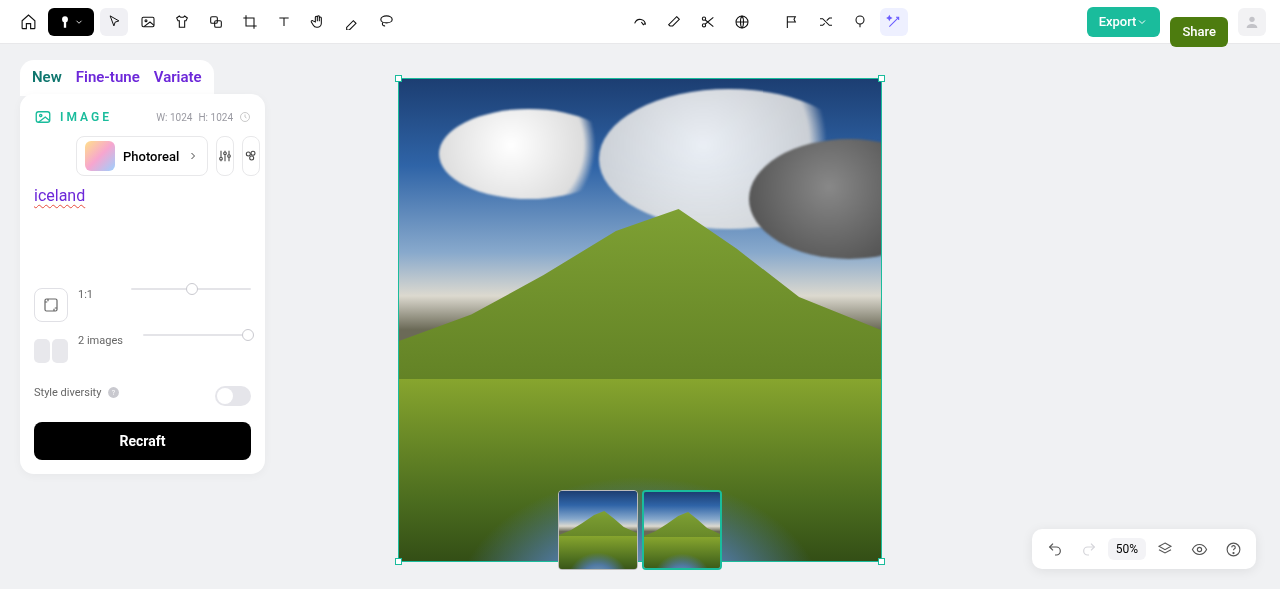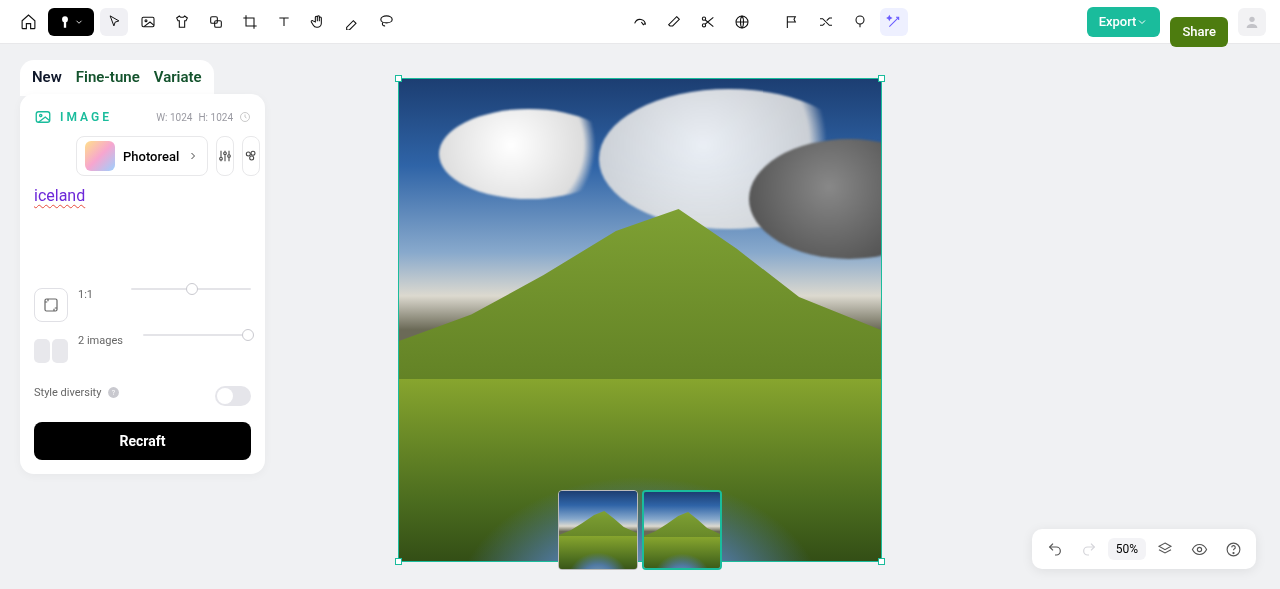--- a/index.html
+++ b/index.html
@@ -15,22 +15,22 @@
 .tb-right { margin-left: auto; display: flex; align-items: center; gap: 10px; }
 .btn { height: 30px; border-radius: 6px; border: none; font-size: 13px; font-weight: 500; cursor: pointer; display: flex; align-items: center; gap: 0; padding: 0 12px; }
 .btn-export { background: #1abc9c; color: #fff; }
 .btn-share { background: #4d7c0f; color: #fff; margin-top: 20px; }
 .avatar-blank { width: 28px; height: 28px; border-radius: 6px; background: #f2f2f4; display: flex; align-items: center; justify-content: center; color: #c3c3c8; }
 .split { width: 46px; height: 28px; background: #000; color: #fff; border-radius: 6px; display: flex; align-items: center; justify-content: center; gap: 2px; }
 
 
 .panel-wrap { position: absolute; top: 60px; left: 20px; width: 245px; }
 .tabs { display: flex; gap: 14px; padding: 8px 12px 10px; background: #fff; border-radius: 14px 14px 0 0; width: fit-content; }
-.tab { font-size: 15px; font-weight: 600; color: #14532d; cursor: pointer; }
-.tab.current { color: #0f172a; }
+.tab { font-size: 15px; font-weight: 600; color: #6d28d9; cursor: pointer; }
+.tab.current { color: #0f766e; }
 .panel { background: #fff; border-radius: 14px; padding: 14px 14px 14px; box-shadow: 0 2px 10px rgba(0,0,0,.04); width: 245px; margin-top: -2px;}
 .panel-head { display: flex; align-items: center; gap: 8px; margin-bottom: 10px; }
 .panel-head .title { color: #1abc9c; font-weight: 600; letter-spacing: 3px; font-size: 12px; }
 .dims { margin-left: auto; color: #9a9aa2; font-size: 10px; display: flex; gap: 6px; align-items: center; }
 .model-row { display: flex; gap: 8px; margin-bottom: 10px; padding-left: 42px; }
 .model { flex: 1; display: flex; align-items: center; gap: 8px; border: 1px solid #e8e8ea; border-radius: 8px; height: 40px; padding: 4px 8px; cursor: pointer; }
 .model .thumb { width: 30px; height: 30px; border-radius: 6px; background: linear-gradient(135deg,#ffe08a,#f7a6cf,#9bd0ff); }
 .model .label { font-size: 13px; font-weight: 500; }
 .sq-btn { width: 40px; height: 40px; border: 1px solid #e8e8ea; border-radius: 8px; display: flex; align-items: center; justify-content: center; cursor: pointer; color: #444; }
 .prompt { margin-top: 4px; font-size: 16px; color: #6d28d9; min-height: 90px; position: relative; }

